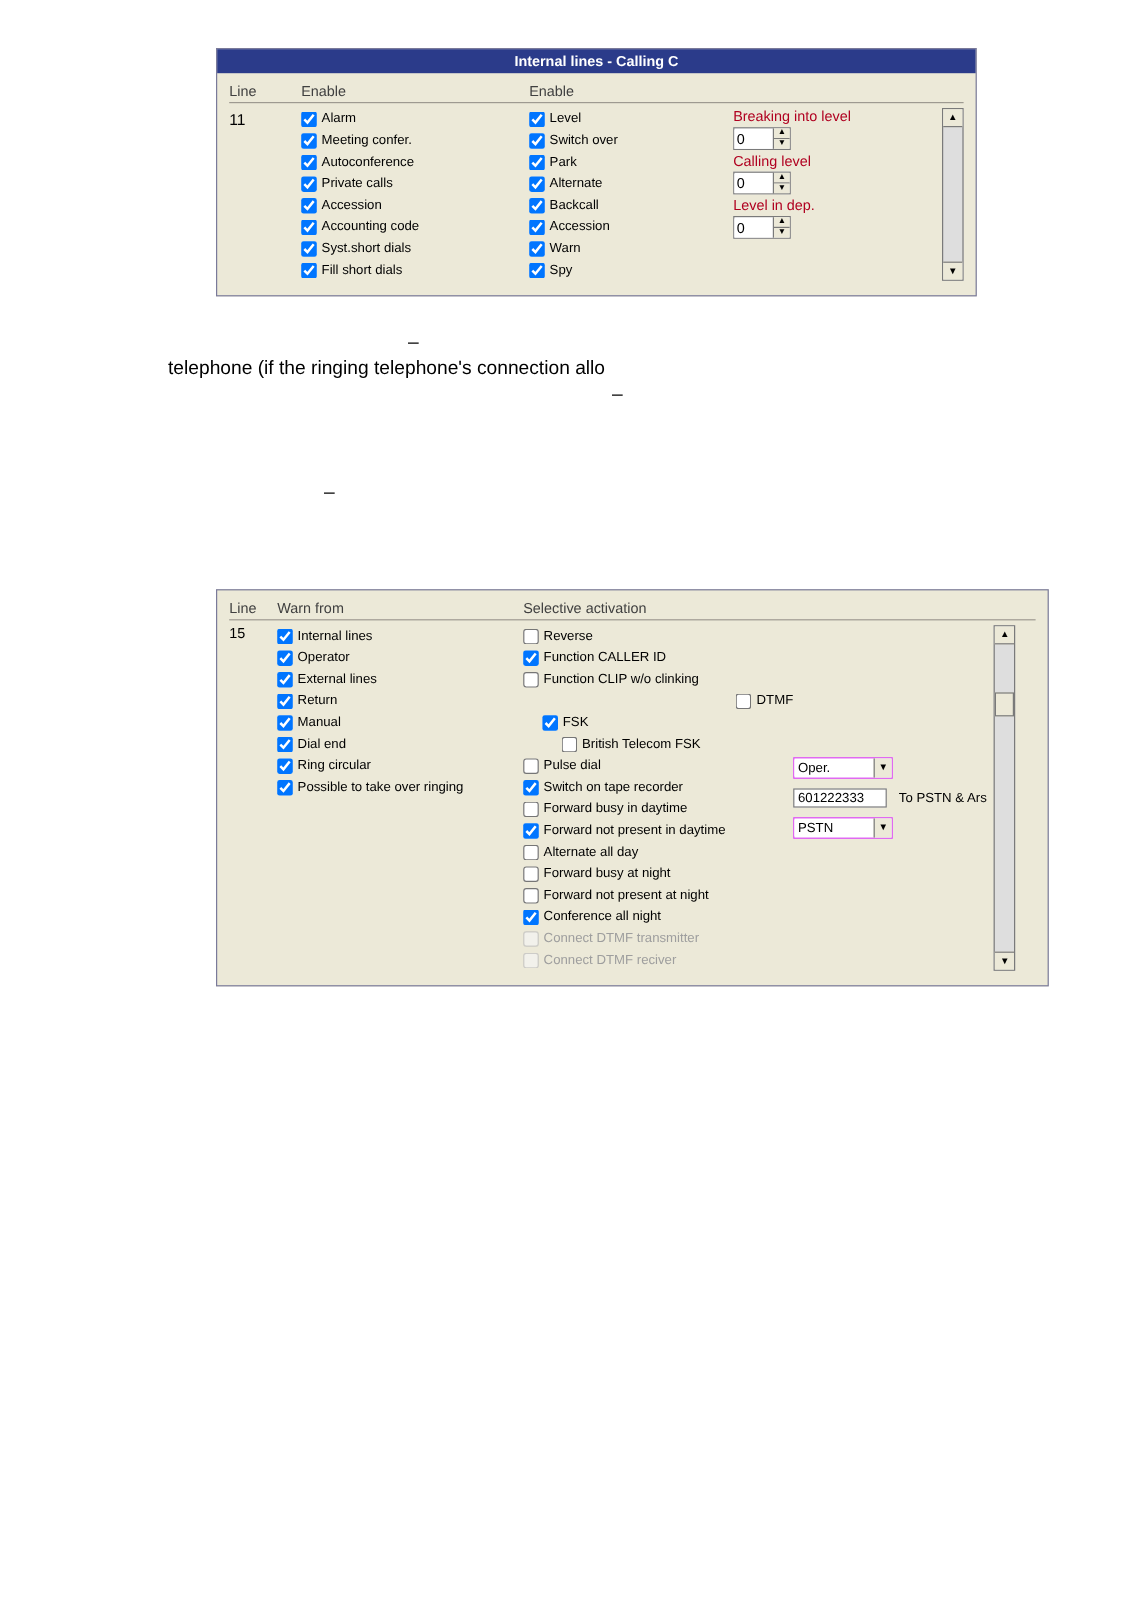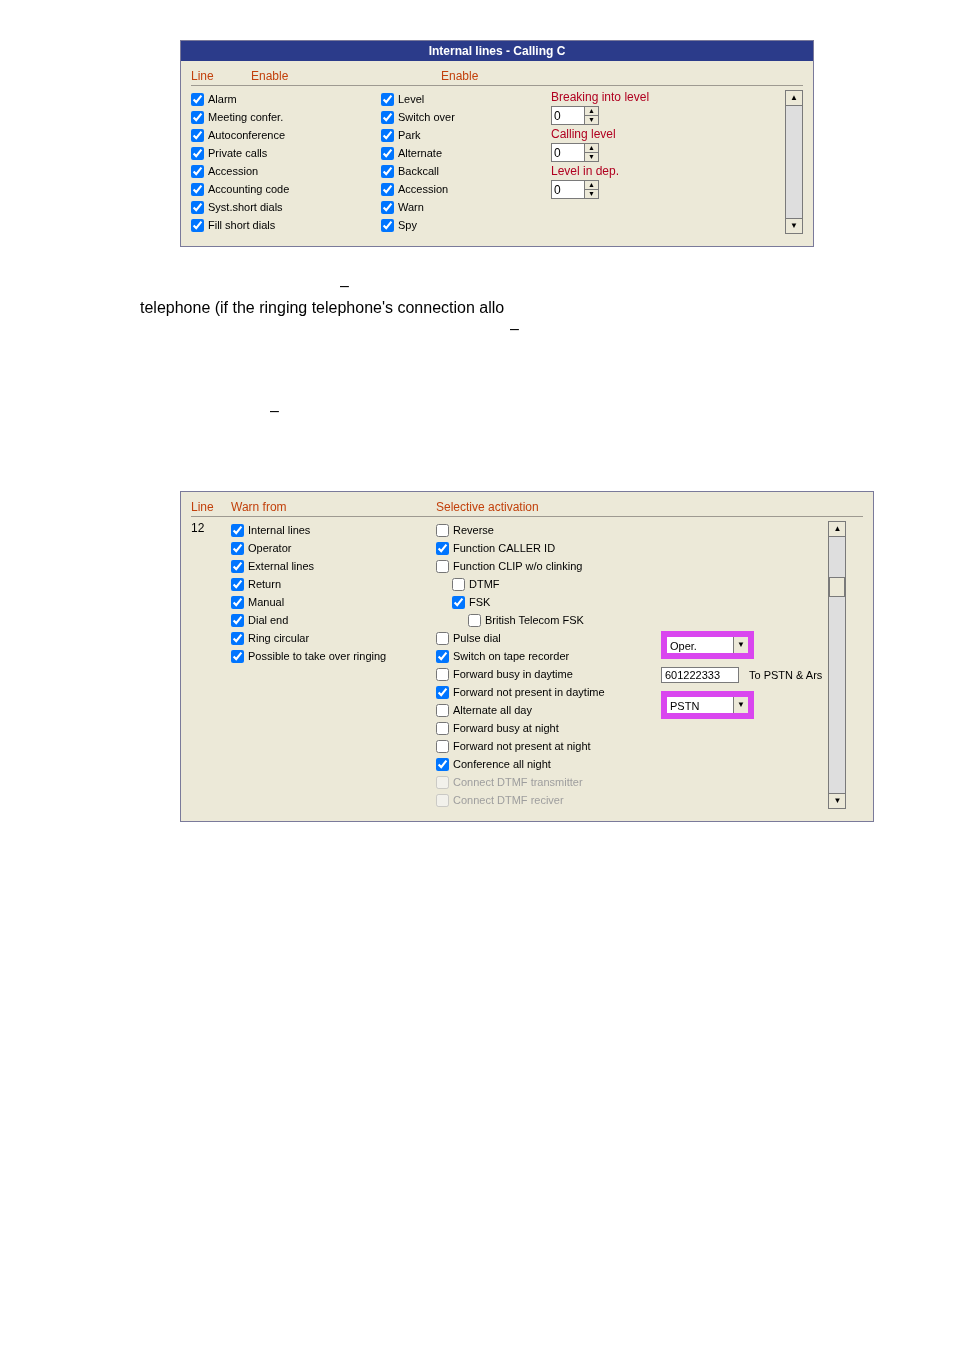--- a/index.html
+++ b/index.html
@@ -1,37 +1,37 @@
 <!DOCTYPE html>
 <html><head>
 <meta charset="utf-8">
 <style>
 html,body{margin:0;padding:0;background:#fff;font-family:Tahoma,Arial,sans-serif;font-size:11px;color:#000}
 .page{width:954px;margin:0 auto;padding:40px 0 60px 0}
 .panel{border:1px solid #7a7a9a;background:#ECE9D8;margin:0 140px 0 180px}
 .panel-title{background:#2b3b8a;color:#fff;text-align:center;font-weight:bold;padding:3px 0;font-size:12px}
 .panel-body{padding:6px 10px 12px 10px}
 .hdrrow{display:flex;border-bottom:1px solid #9e9a91;margin-bottom:4px;font-size:12px}
-.hdrcell{padding:2px 0;color:#c2410c}
+.hdrcell{padding:2px 0;color:#404040}
 .cols{display:flex}
 .col{display:flex;flex-direction:column;gap:0}
 .chk{display:flex;align-items:center;height:18px}
 .chk input{margin:0 4px 0 0}
 .spin-lbl{color:#B00020;font-size:12px;margin-bottom:0}
 .spin{display:inline-flex;align-items:center;border:1px solid #7a7a7a;background:#fff}
 .spin input{width:28px;border:none;font-size:12px;padding:1px 2px;font-family:inherit}
 .spin-btns{display:flex;flex-direction:column;border-left:1px solid #7a7a7a}
 .spin-btns div{width:13px;height:8px;font-size:7px;line-height:7px;text-align:center;background:#ECE9D8;border-bottom:1px solid #7a7a7a;cursor:default}
 .spin-btns div:last-child{border-bottom:none}
 .vscroll{width:16px;background:#dedede;display:flex;flex-direction:column;justify-content:space-between;border:1px solid #7a7a7a;margin-left:6px}
 .vscroll .arr{height:14px;background:#ECE9D8;text-align:center;font-size:8px;line-height:14px;border-bottom:1px solid #7a7a7a}
 .vscroll .arr:last-child{border-top:1px solid #7a7a7a;border-bottom:none}
 .doc-text{margin:28px 140px 28px 140px;font-family:Arial,sans-serif;font-size:16px;color:#000;line-height:1.35}
 .panel2{border:1px solid #7a7a9a;background:#ECE9D8;margin:70px 80px 0 180px}
-.dd{display:inline-flex;border:6px solid #d946ef;background:#fff;align-items:flex-end;font-size:11px}
+.dd{display:inline-flex;border:1px solid #d946ef;background:#fff;align-items:center;font-size:11px}
 .dd input{border:none;width:60px;font-size:11px;padding:1px 3px;font-family:inherit}
 .dd .ddbtn{width:14px;height:16px;background:#ECE9D8;border-left:1px solid #7a7a7a;text-align:center;font-size:8px;line-height:16px}
 .txt{border:1px solid #7a7a7a;background:#fff;font-size:11px;font-family:inherit;padding:1px 3px;width:70px}
 .disabled{color:#9e9e9e}
 .right-extra{display:flex;flex-direction:column;gap:8px;margin-top:110px}
 .right-extra .row{display:flex;align-items:center;gap:10px}
 </style>
 </head>
 <body>
 
@@ -40,20 +40,21 @@
   <div class="panel">
     <div class="panel-title">Internal lines - Calling C</div>
     <div class="panel-body">
       <div class="hdrrow">
         <div class="hdrcell" style="width:60px">Line</div>
         <div class="hdrcell" style="width:190px">Enable</div>
         <div class="hdrcell" style="width:170px">Enable</div>
         <div class="hdrcell"></div>
       </div>
       <div class="cols">
+        <div class="col" style="width:60px;font-size:13px;padding-top:2px">11</div>
         <div class="col" style="width:190px" id="p1colA">
             <label class="chk">
               <input type="checkbox" checked="" style="">
               <span>Alarm</span>
             </label>
             <label class="chk">
               <input type="checkbox" checked="" style="">
               <span>Meeting confer.</span>
             </label>
             <label class="chk">
@@ -158,21 +159,21 @@
   </div>
 
   <div class="panel2">
     <div class="panel-body">
       <div class="hdrrow">
         <div class="hdrcell" style="width:40px">Line</div>
         <div class="hdrcell" style="width:205px">Warn from</div>
         <div class="hdrcell">Selective activation</div>
       </div>
       <div class="cols">
-        <div class="col" style="width:40px;font-size:12px">12</div>
+        <div class="col" style="width:40px;font-size:12px">15</div>
         <div class="col" style="width:205px" id="p2warn">
             <label class="chk">
               <input type="checkbox" checked="" style="">
               <span>Internal lines</span>
             </label>
             <label class="chk">
               <input type="checkbox" checked="" style="">
               <span>Operator</span>
             </label>
             <label class="chk">
@@ -206,21 +207,21 @@
               <span>Reverse</span>
             </label>
             <label class="chk">
               <input type="checkbox" checked="" style="">
               <span>Function CALLER ID</span>
             </label>
             <label class="chk">
               <input type="checkbox" style="">
               <span>Function CLIP w/o clinking</span>
             </label>
-            <label class="chk" style="padding-left: 16px;">
+            <label class="chk" style="padding-left: 16px; justify-content: flex-end;">
               <input type="checkbox" style="">
               <span>DTMF</span>
             </label>
             <label class="chk" style="padding-left: 16px;">
               <input type="checkbox" checked="" style="">
               <span>FSK</span>
             </label>
             <label class="chk" style="padding-left: 32px;">
               <input type="checkbox" style="">
               <span>British Telecom FSK</span>

